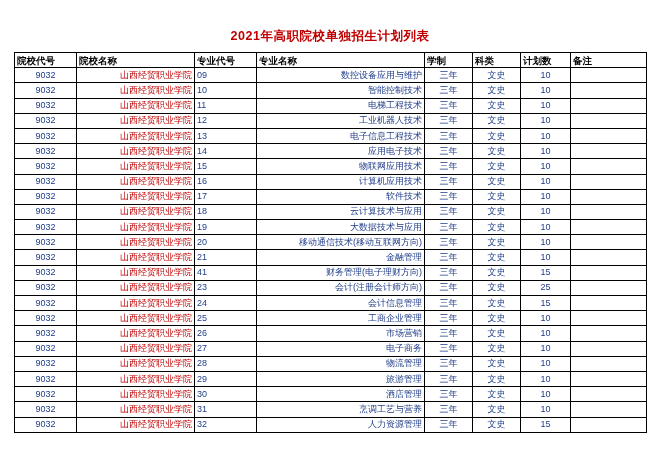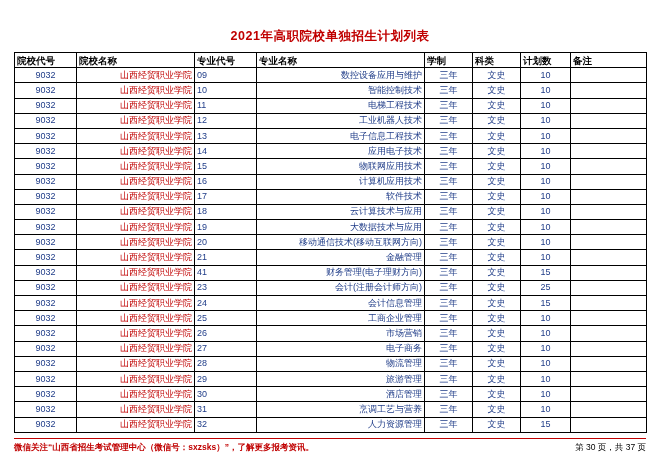--- a/index.html
+++ b/index.html
@@ -360,21 +360,14 @@
           <td class="c-major-code">32</td>
           <td class="c-major">人力资源管理</td>
           <td class="c-len">三年</td>
           <td class="c-subject">文史</td>
           <td class="c-num">15</td>
           <td class="c-remark"></td>
         </tr>
       </tbody>
   </table>
 
-  <div class="footer">
-    <div class="footer-rule"></div>
-    <div class="footer-inner">
-      <div class="footer-left">微信关注“山西省招生考试管理中心（微信号：sxzsks）”，了解更多报考资讯。</div>
-      <div class="footer-right">第 30 页，共 37 页</div>
-    </div>
-  </div>
 
 </div>
 
 </body></html>

